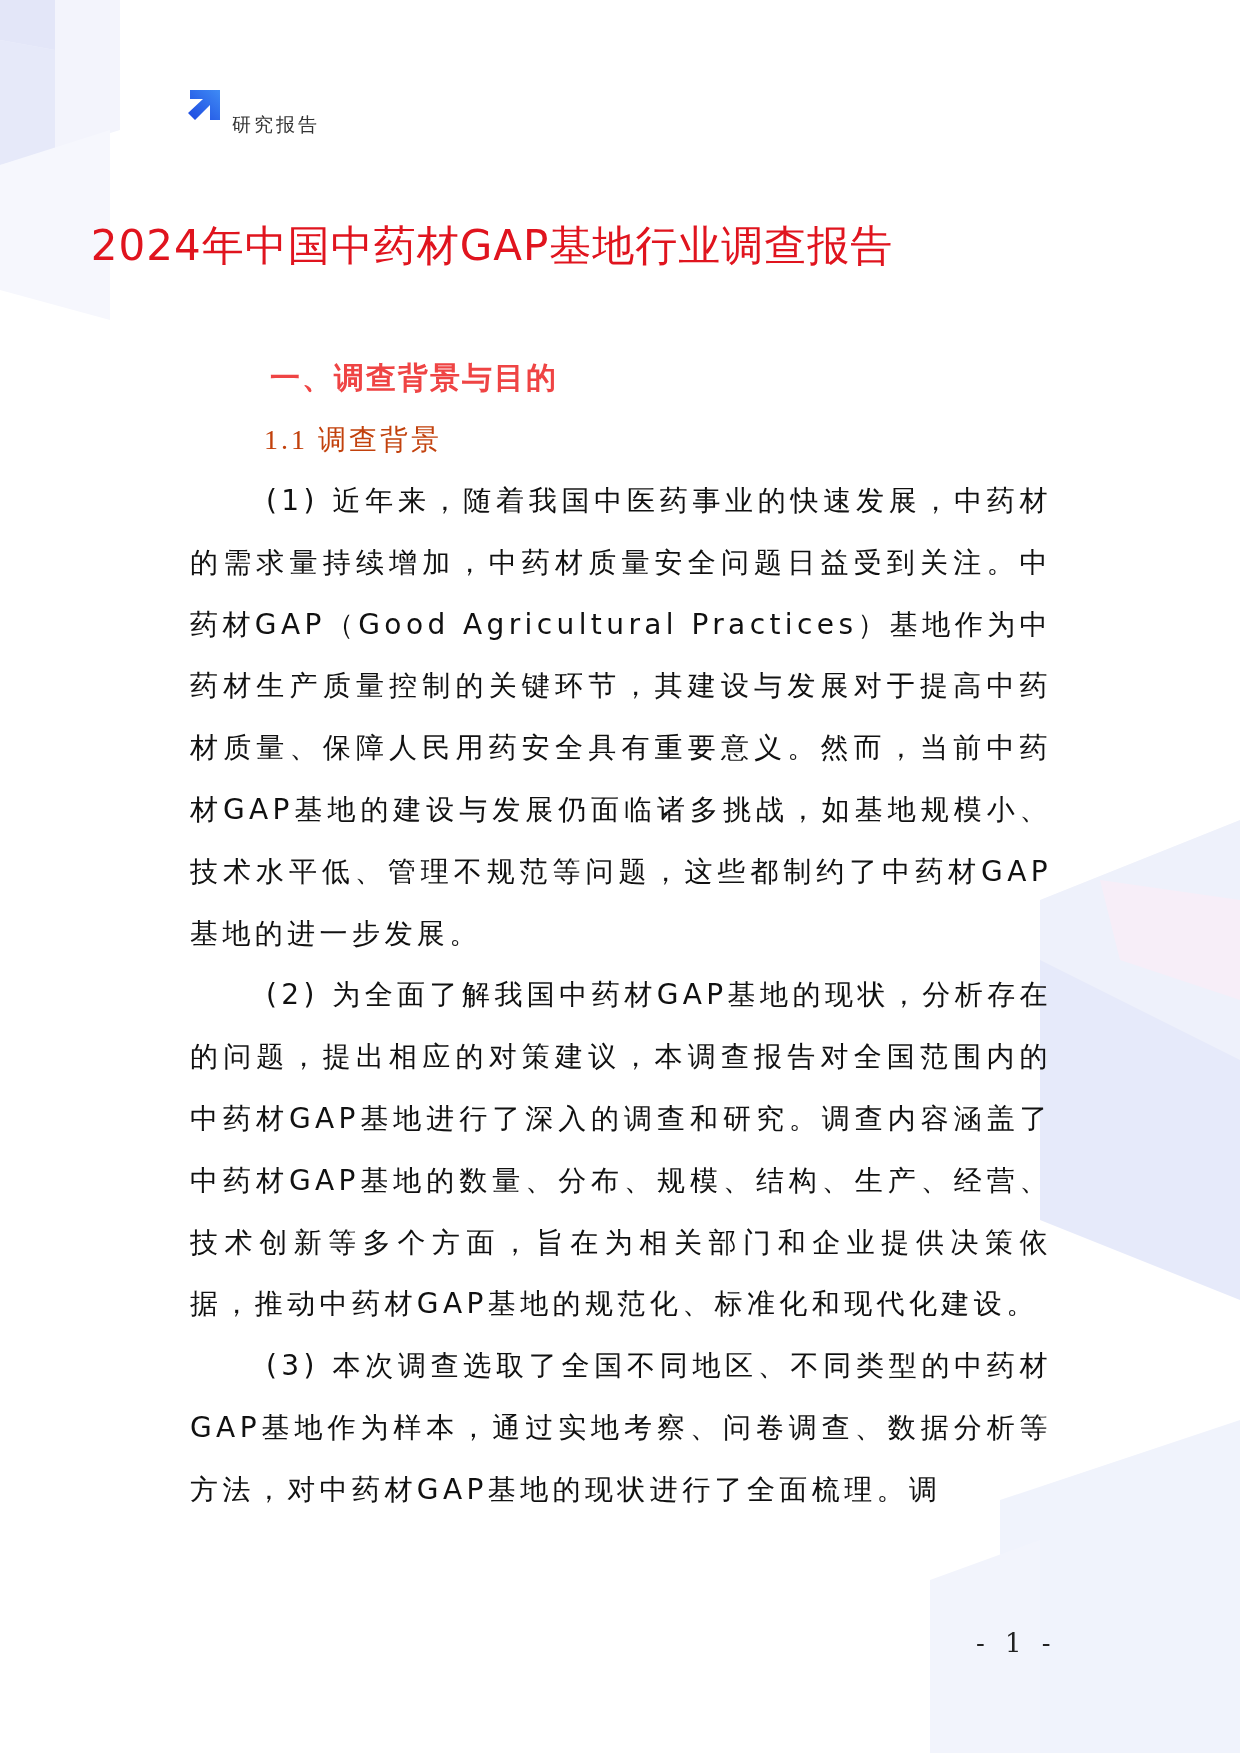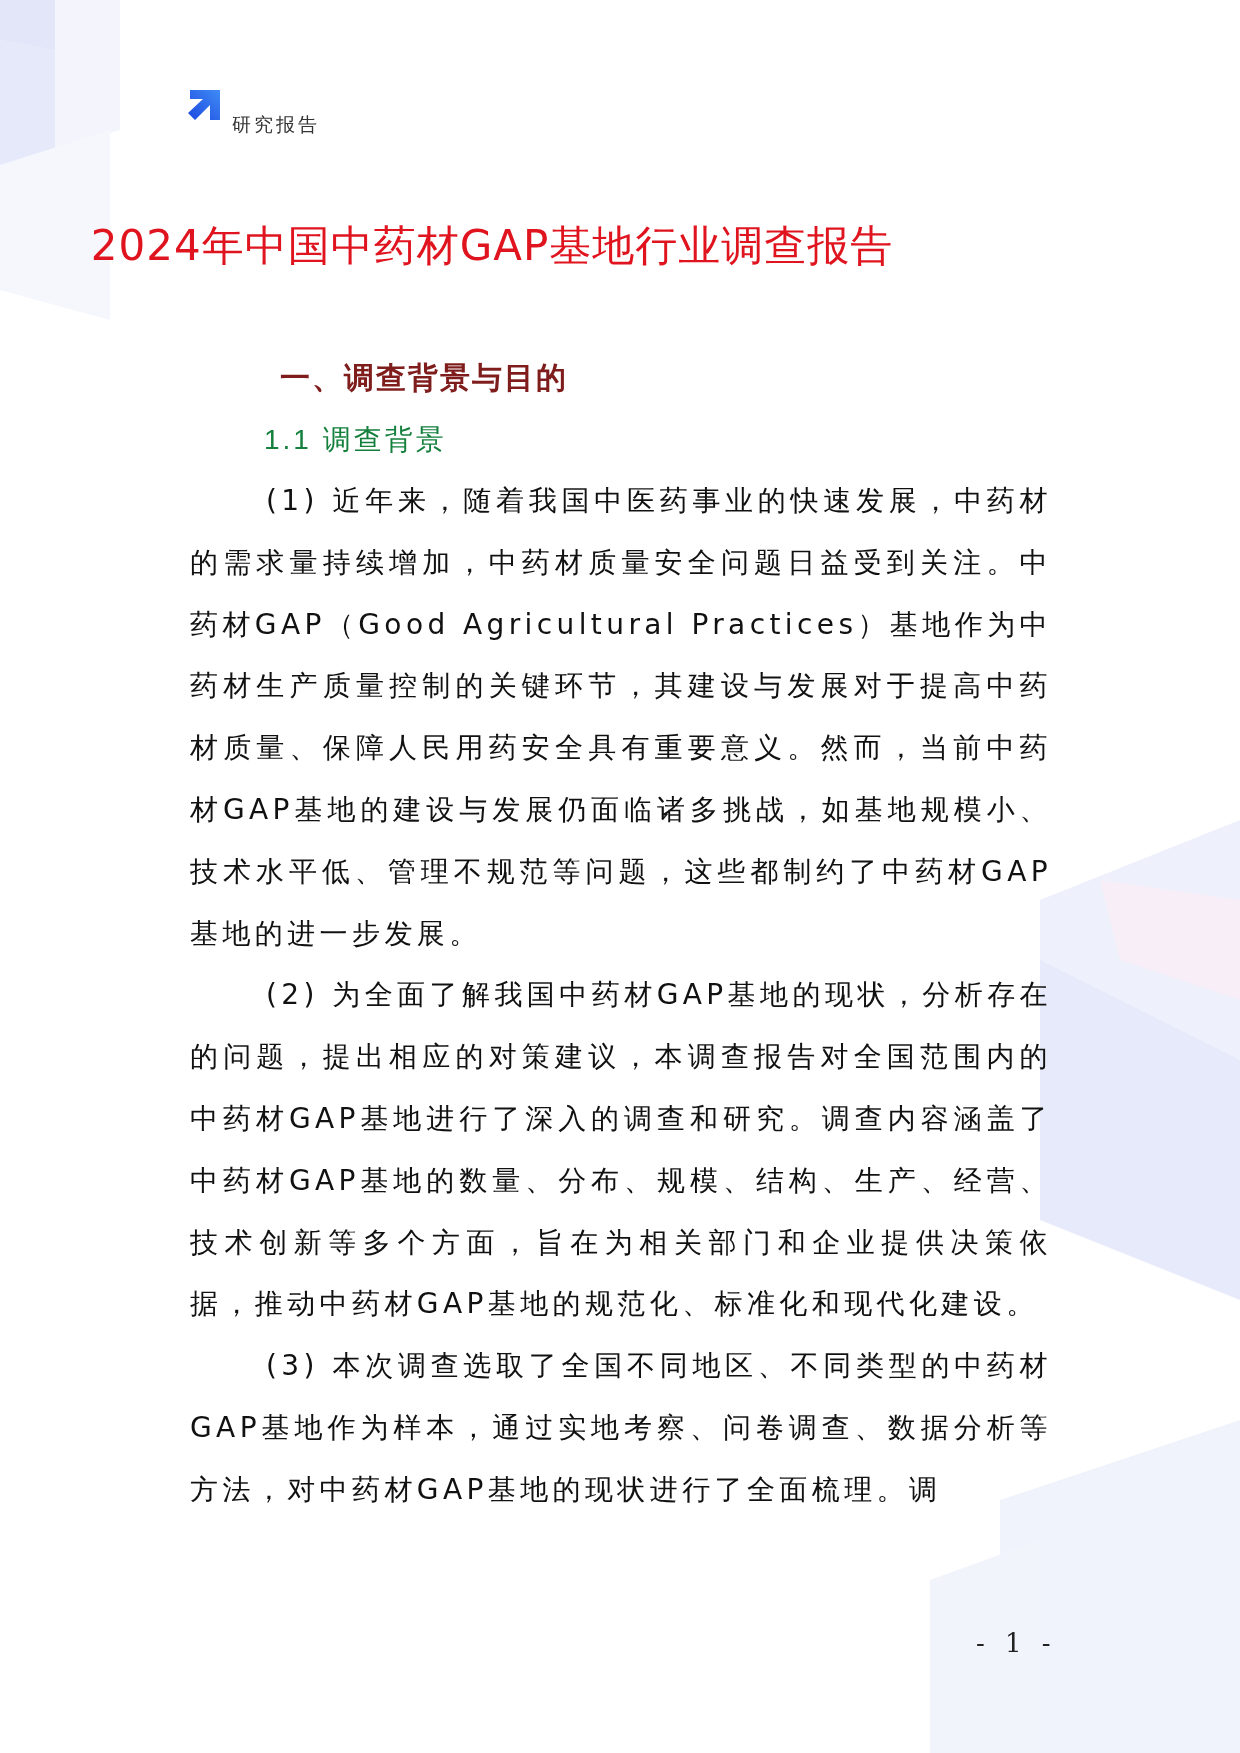--- a/index.html
+++ b/index.html
@@ -15,28 +15,28 @@
     display: flex; align-items: center; gap: 10px;
   }
   .logo { width: 34px; height: 34px; display: block; }
   .header-label { font-size: 19px; color: #333; letter-spacing: 3px; font-family: "DejaVu Sans", sans-serif; margin-top: 39px; }
   .title {
     position: absolute; left: 0; width: 984px; top: 218px; text-align: center;
     font-family: "DejaVu Sans", "Liberation Sans", sans-serif;
     font-size: 42px; color: #e0141e; letter-spacing: 1px; font-weight: normal;
   }
   .h1 {
-    position: absolute; left: 280px; top: 358px;
-    font-family: "DejaVu Sans", sans-serif; font-size: 30px; font-weight: bold; color: #7f1d1d;
+    position: absolute; left: 270px; top: 358px;
+    font-family: "DejaVu Sans", sans-serif; font-size: 30px; font-weight: bold; color: #ef4444;
     letter-spacing: 2px;
   }
   .h2 {
     position: absolute; left: 264px; top: 421px;
-    font-size: 28px; color: #15803d; letter-spacing: 3px;
-    font-family: Liberation Sans, sans-serif;
+    font-size: 28px; color: #c2410c; letter-spacing: 3px;
+    font-family: Liberation Serif, serif;
     text-align: right;
   }
   .body-text {
     position: absolute; left: 190px; top: 470px; width: 862px;
     font-size: 28px; line-height: 61.8px; color: #111;
     letter-spacing: 4.4px; text-align: justify;
     font-family: "DejaVu Sans", sans-serif;
   }
   .body-text p { margin: 0; text-indent: 76px; }
   .page-num {

